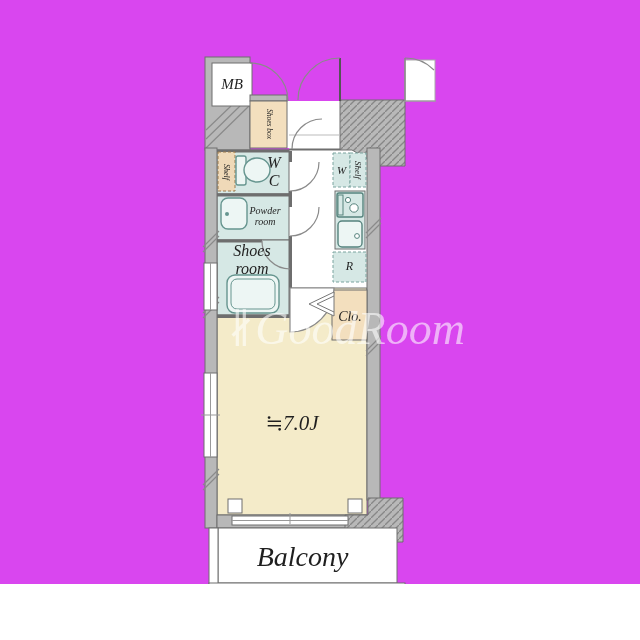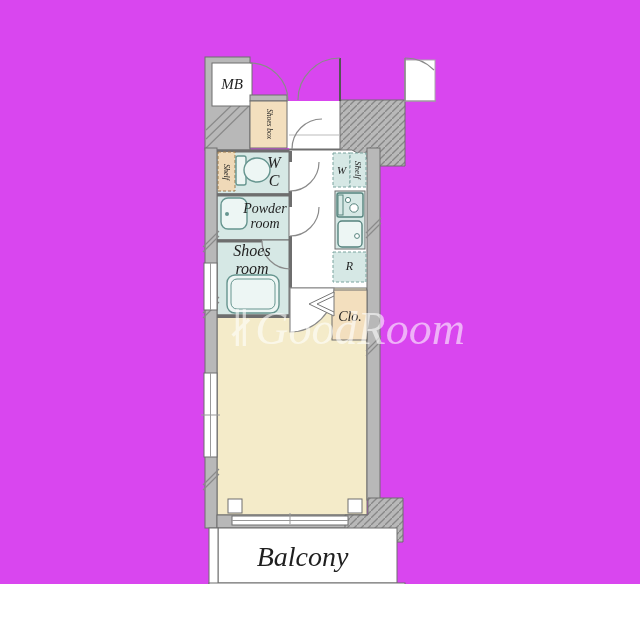--- a/index.html
+++ b/index.html
@@ -169,30 +169,31 @@
 
 <div class="lbl" style="left:212px;top:63px;width:40px;height:43px;font-size:15px;">MB</div>
 <div class="lbl vert" style="left:252px;top:102px;width:33px;height:45px;font-size:7.5px;">Shoes box</div>
 <div class="lbl vert" style="left:217px;top:152px;width:18px;height:39px;font-size:8px;">Shelf</div>
 <div class="lbl" style="left:260px;top:150px;width:28px;height:43px;font-size:16px;">
   <span>W</span>
   <span>C</span>
 </div>
 <div class="lbl" style="left:333px;top:153px;width:17px;height:34px;font-size:11px;">W</div>
 <div class="lbl vert" style="left:349px;top:153px;width:17px;height:34px;font-size:9px;">Shelf</div>
-<div class="lbl" style="left:238px;top:199px;width:54px;height:34px;font-size:14px;">
+<div class="lbl" style="left:238px;top:199px;width:54px;height:34px;font-size:10px;">
   <span>Powder</span>
   <span>room</span>
 </div>
 <div class="lbl" style="left:220px;top:241px;width:64px;height:38px;font-size:16px;">
   <span>Shoes</span>
   <span>room</span>
 </div>
 <div class="lbl" style="left:333px;top:252px;width:33px;height:30px;font-size:12px;">R</div>
 <div class="lbl" style="left:333px;top:305px;width:34px;height:24px;font-size:14px;font-style:italic;">Clo.</div>
+<div class="lbl" style="left:217px;top:410px;width:150px;height:28px;font-size:21px;">≒7.0J</div>
 <div class="lbl" style="left:220px;top:542px;width:165px;height:30px;font-size:28px;">Balcony</div>
 
 <div id="watermark">
   <span class="mark">∦</span>
   <span>GoodRoom</span>
 </div>
 
 </div>
 
 </body></html>

